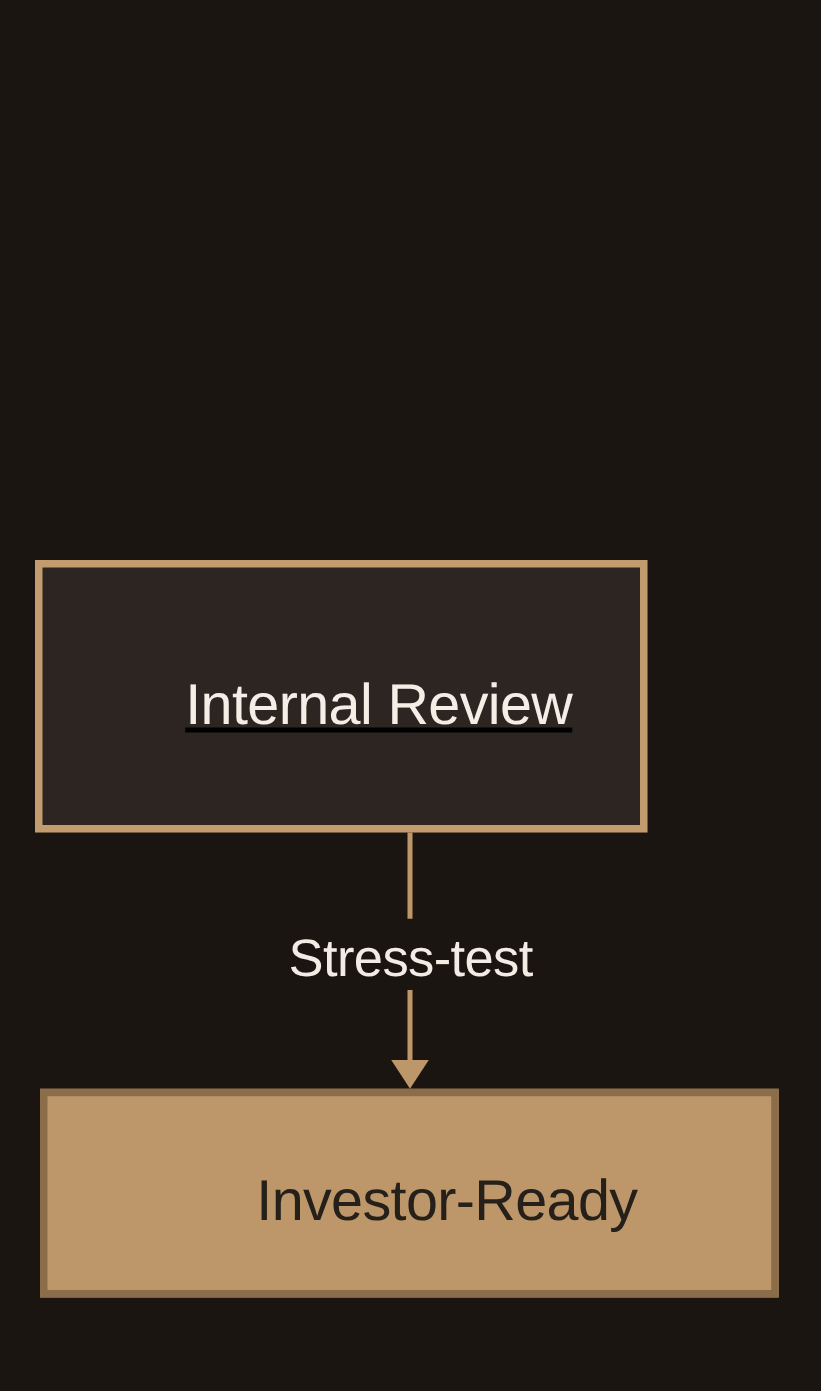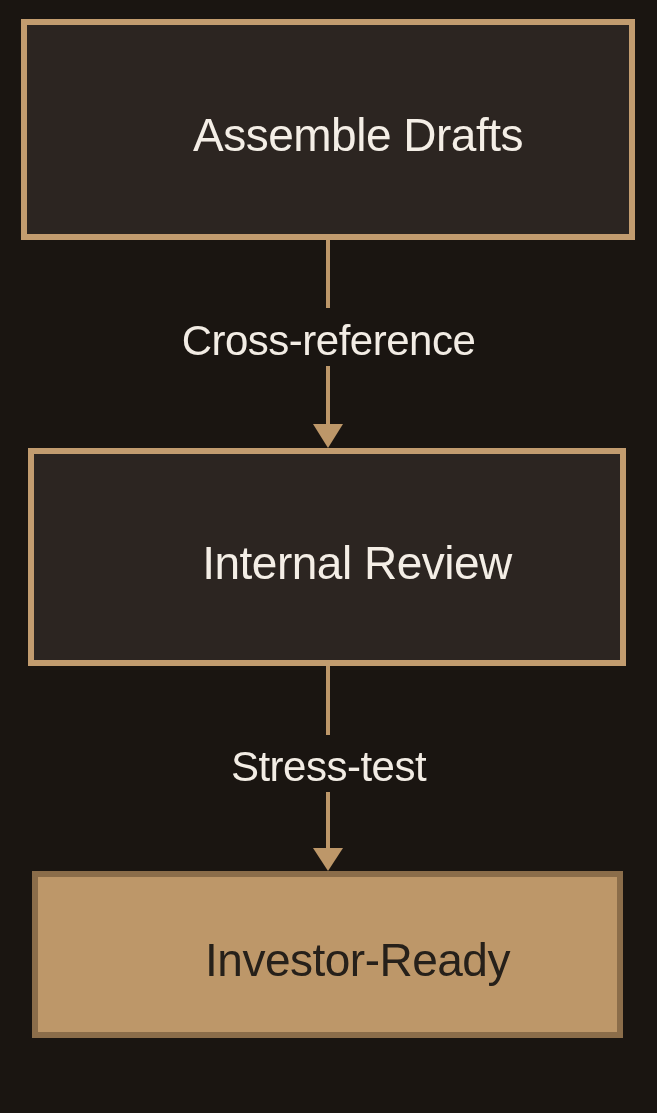--- a/index.html
+++ b/index.html
@@ -21,21 +21,21 @@
     font-family:"Liberation Sans", sans-serif;
     overflow:hidden;
   }
   .node{
     position:absolute;
     box-sizing:border-box;
     display:flex;align-items:center;justify-content:center;
     padding-left:60px;padding-top:12px;
   }
   .node-a{left:21px;top:19px;width:614px;height:221px;background:var(--node-fill);border:6px solid var(--node-border);}
-  .node-b{left:28px;top:448px;width:598px;height:218px;background:var(--node-fill);border:6px solid var(--node-border);}
+  .node-b{left:28px;top:448px;width:490px;height:218px;background:var(--node-fill);border:6px solid var(--node-border);text-decoration:underline;}
   .node-c{left:32px;top:871px;width:591px;height:167px;background:var(--final-fill);border:6px solid var(--final-border);}
   .node-label{
     font-size:46px;line-height:1.15;letter-spacing:-0.5px;
     color:var(--node-text);white-space:nowrap;
   }
   .node-c .node-label{color:var(--final-text);}
   .edge{position:absolute;left:0;width:657px;}
   .edge-1{top:240px;height:208px;}
   .edge-2{top:666px;height:205px;}
   .edge-line{position:absolute;left:326px;width:4px;background:var(--arrow);}
@@ -54,30 +54,21 @@
     border-right:15px solid transparent;
   }
   .edge-1 .arrowhead{top:184px;border-top:24px solid var(--arrow);}
   .edge-2 .arrowhead{top:182px;border-top:23px solid var(--arrow);}
 </style>
 </head>
 <body>
 
 <div class="canvas">
 
-  <div class="node node-a">
-    <span class="node-label">Assemble Drafts</span>
-  </div>
 
-  <div class="edge edge-1">
-    <div class="edge-line seg-a"></div>
-    <div class="edge-label">Cross-reference</div>
-    <div class="edge-line seg-b"></div>
-    <div class="arrowhead"></div>
-  </div>
 
   <div class="node node-b">
     <span class="node-label">Internal Review</span>
   </div>
 
   <div class="edge edge-2">
     <div class="edge-line seg-a"></div>
     <div class="edge-label">Stress-test</div>
     <div class="edge-line seg-b"></div>
     <div class="arrowhead"></div>

